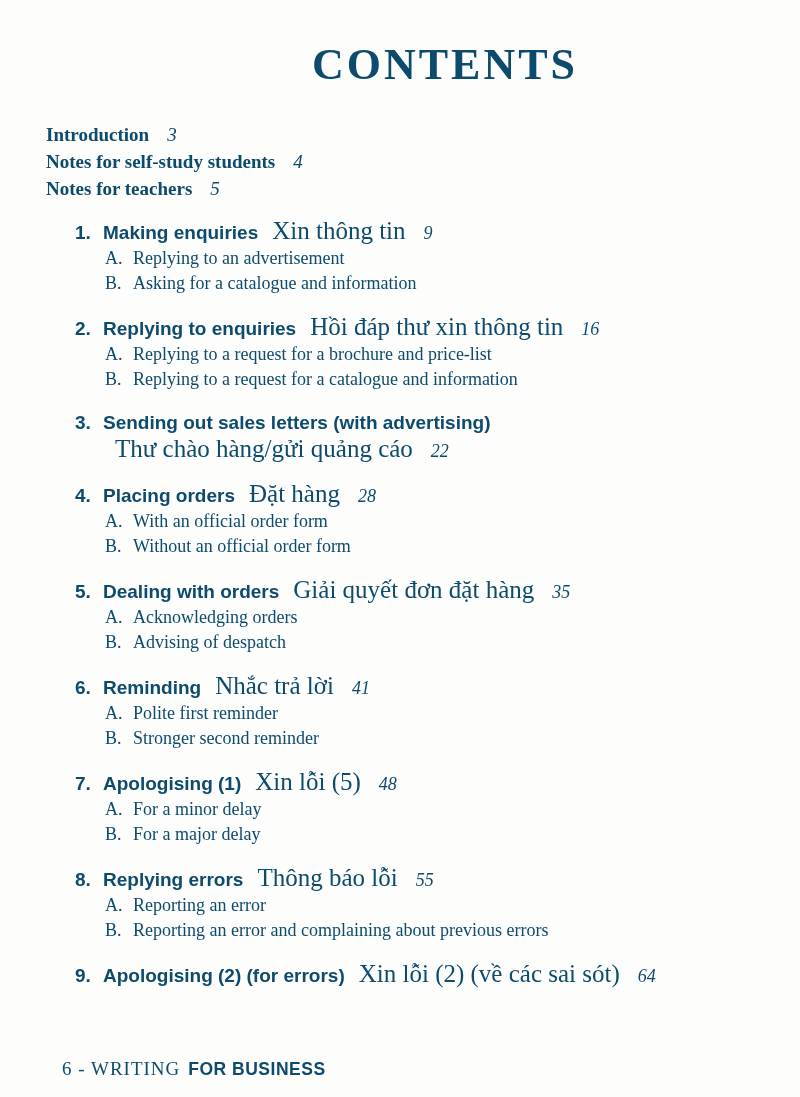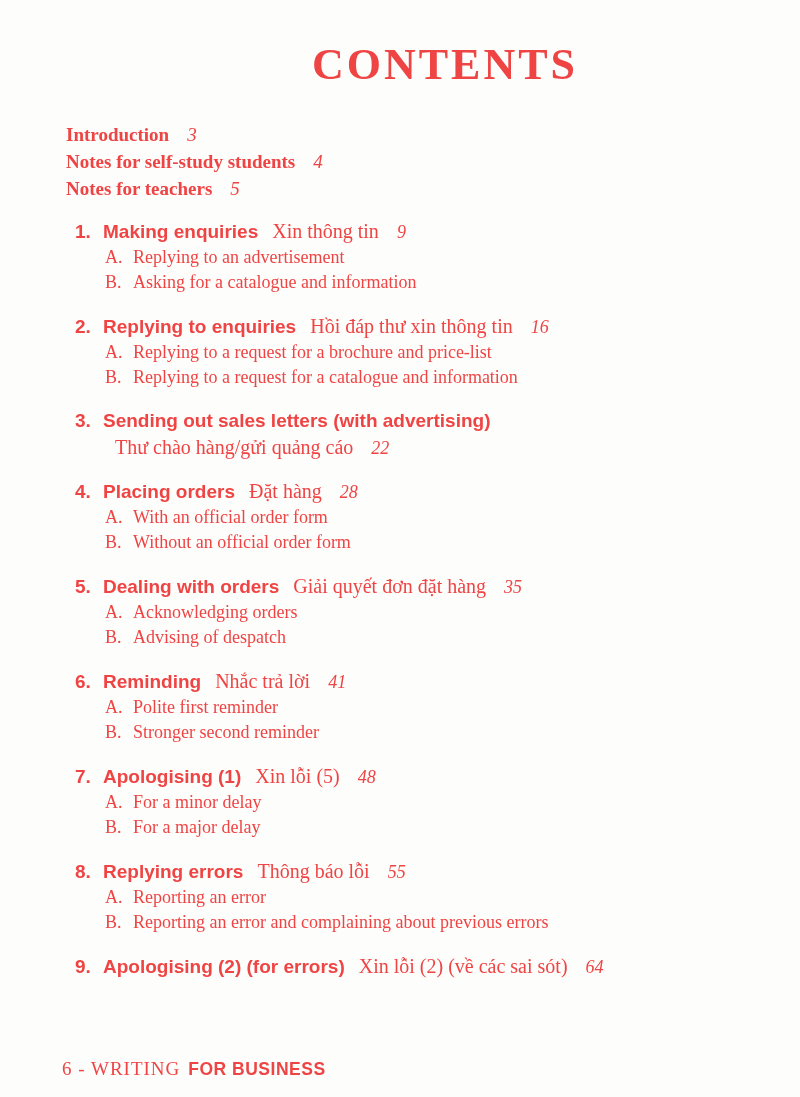--- a/index.html
+++ b/index.html
@@ -1,36 +1,36 @@
 <!DOCTYPE html>
 <html><head>
 <meta charset="utf-8">
 <style>
   html, body { margin: 0; padding: 0; background: #ffffff; }
   .page {
     position: relative;
     width: 800px;
     height: 1097px;
     background: #fdfdfb;
-    color: #ef4444;
+    color: #0c4a6e;
     font-family: "Liberation Serif", serif;
     overflow: hidden;
   }
   .doc-title {
     margin: 0;
     padding-top: 40px;
     text-align: center;
     transform: translateX(45px);
     font-family: "Liberation Serif", serif;
     font-weight: 900;
     font-size: 44px;
     letter-spacing: 3px;
     line-height: 1.15;
   }
-  .front { margin: 30px 0 0 66px; }
+  .front { margin: 30px 0 0 46px; }
   .front-line {
     display: flex;
     align-items: baseline;
     line-height: 27px;
     font-weight: bold;
     font-size: 19px;
   }
   .front-line .fpg {
     margin-left: 18px;
     font-weight: normal;
@@ -51,21 +51,21 @@
     font-size: 19px;
   }
   .ctitle {
     font-family: "Liberation Sans", sans-serif;
     font-weight: bold;
     font-size: 19px;
     white-space: nowrap;
   }
   .cviet {
     margin-left: 14px;
-    font-size: 20px;
+    font-size: 25px;
     white-space: nowrap;
   }
   .cpg {
     margin-left: 18px;
     font-style: italic;
     font-size: 18px;
   }
   .chapter-line.cont { padding-left: 28px; }
   .chapter-line.cont .cviet { margin-left: 12px; }
   .subitem {

